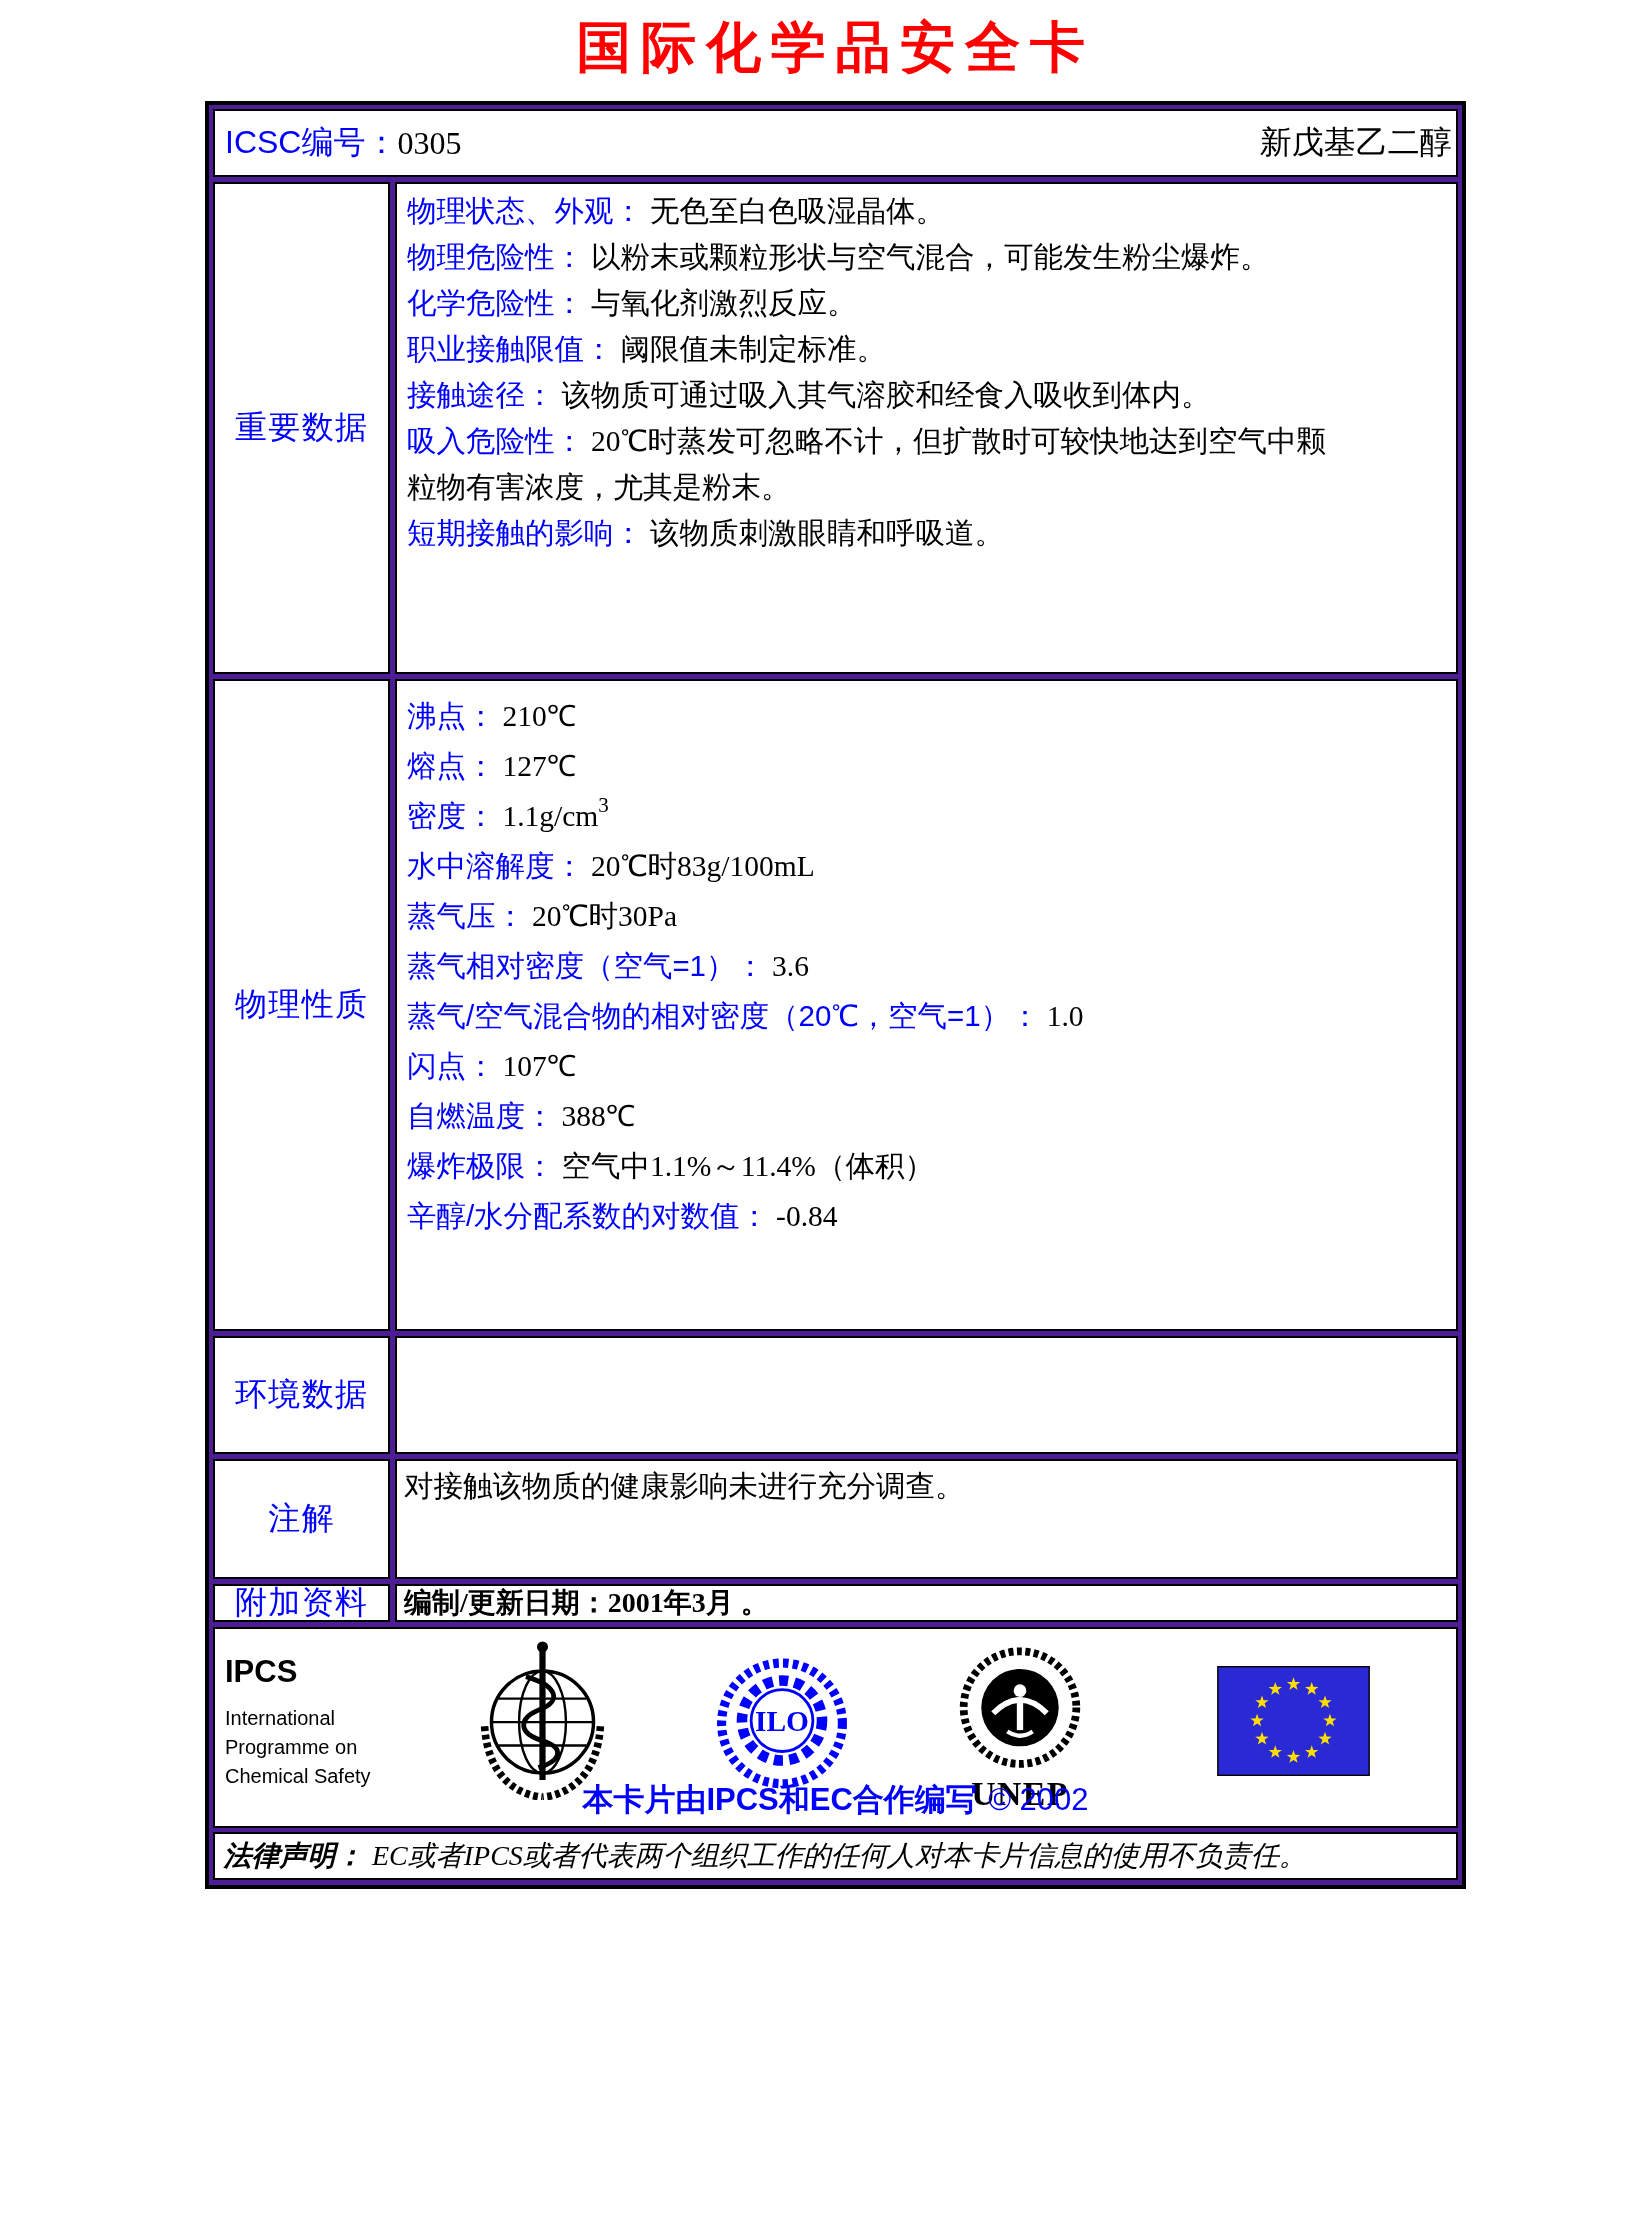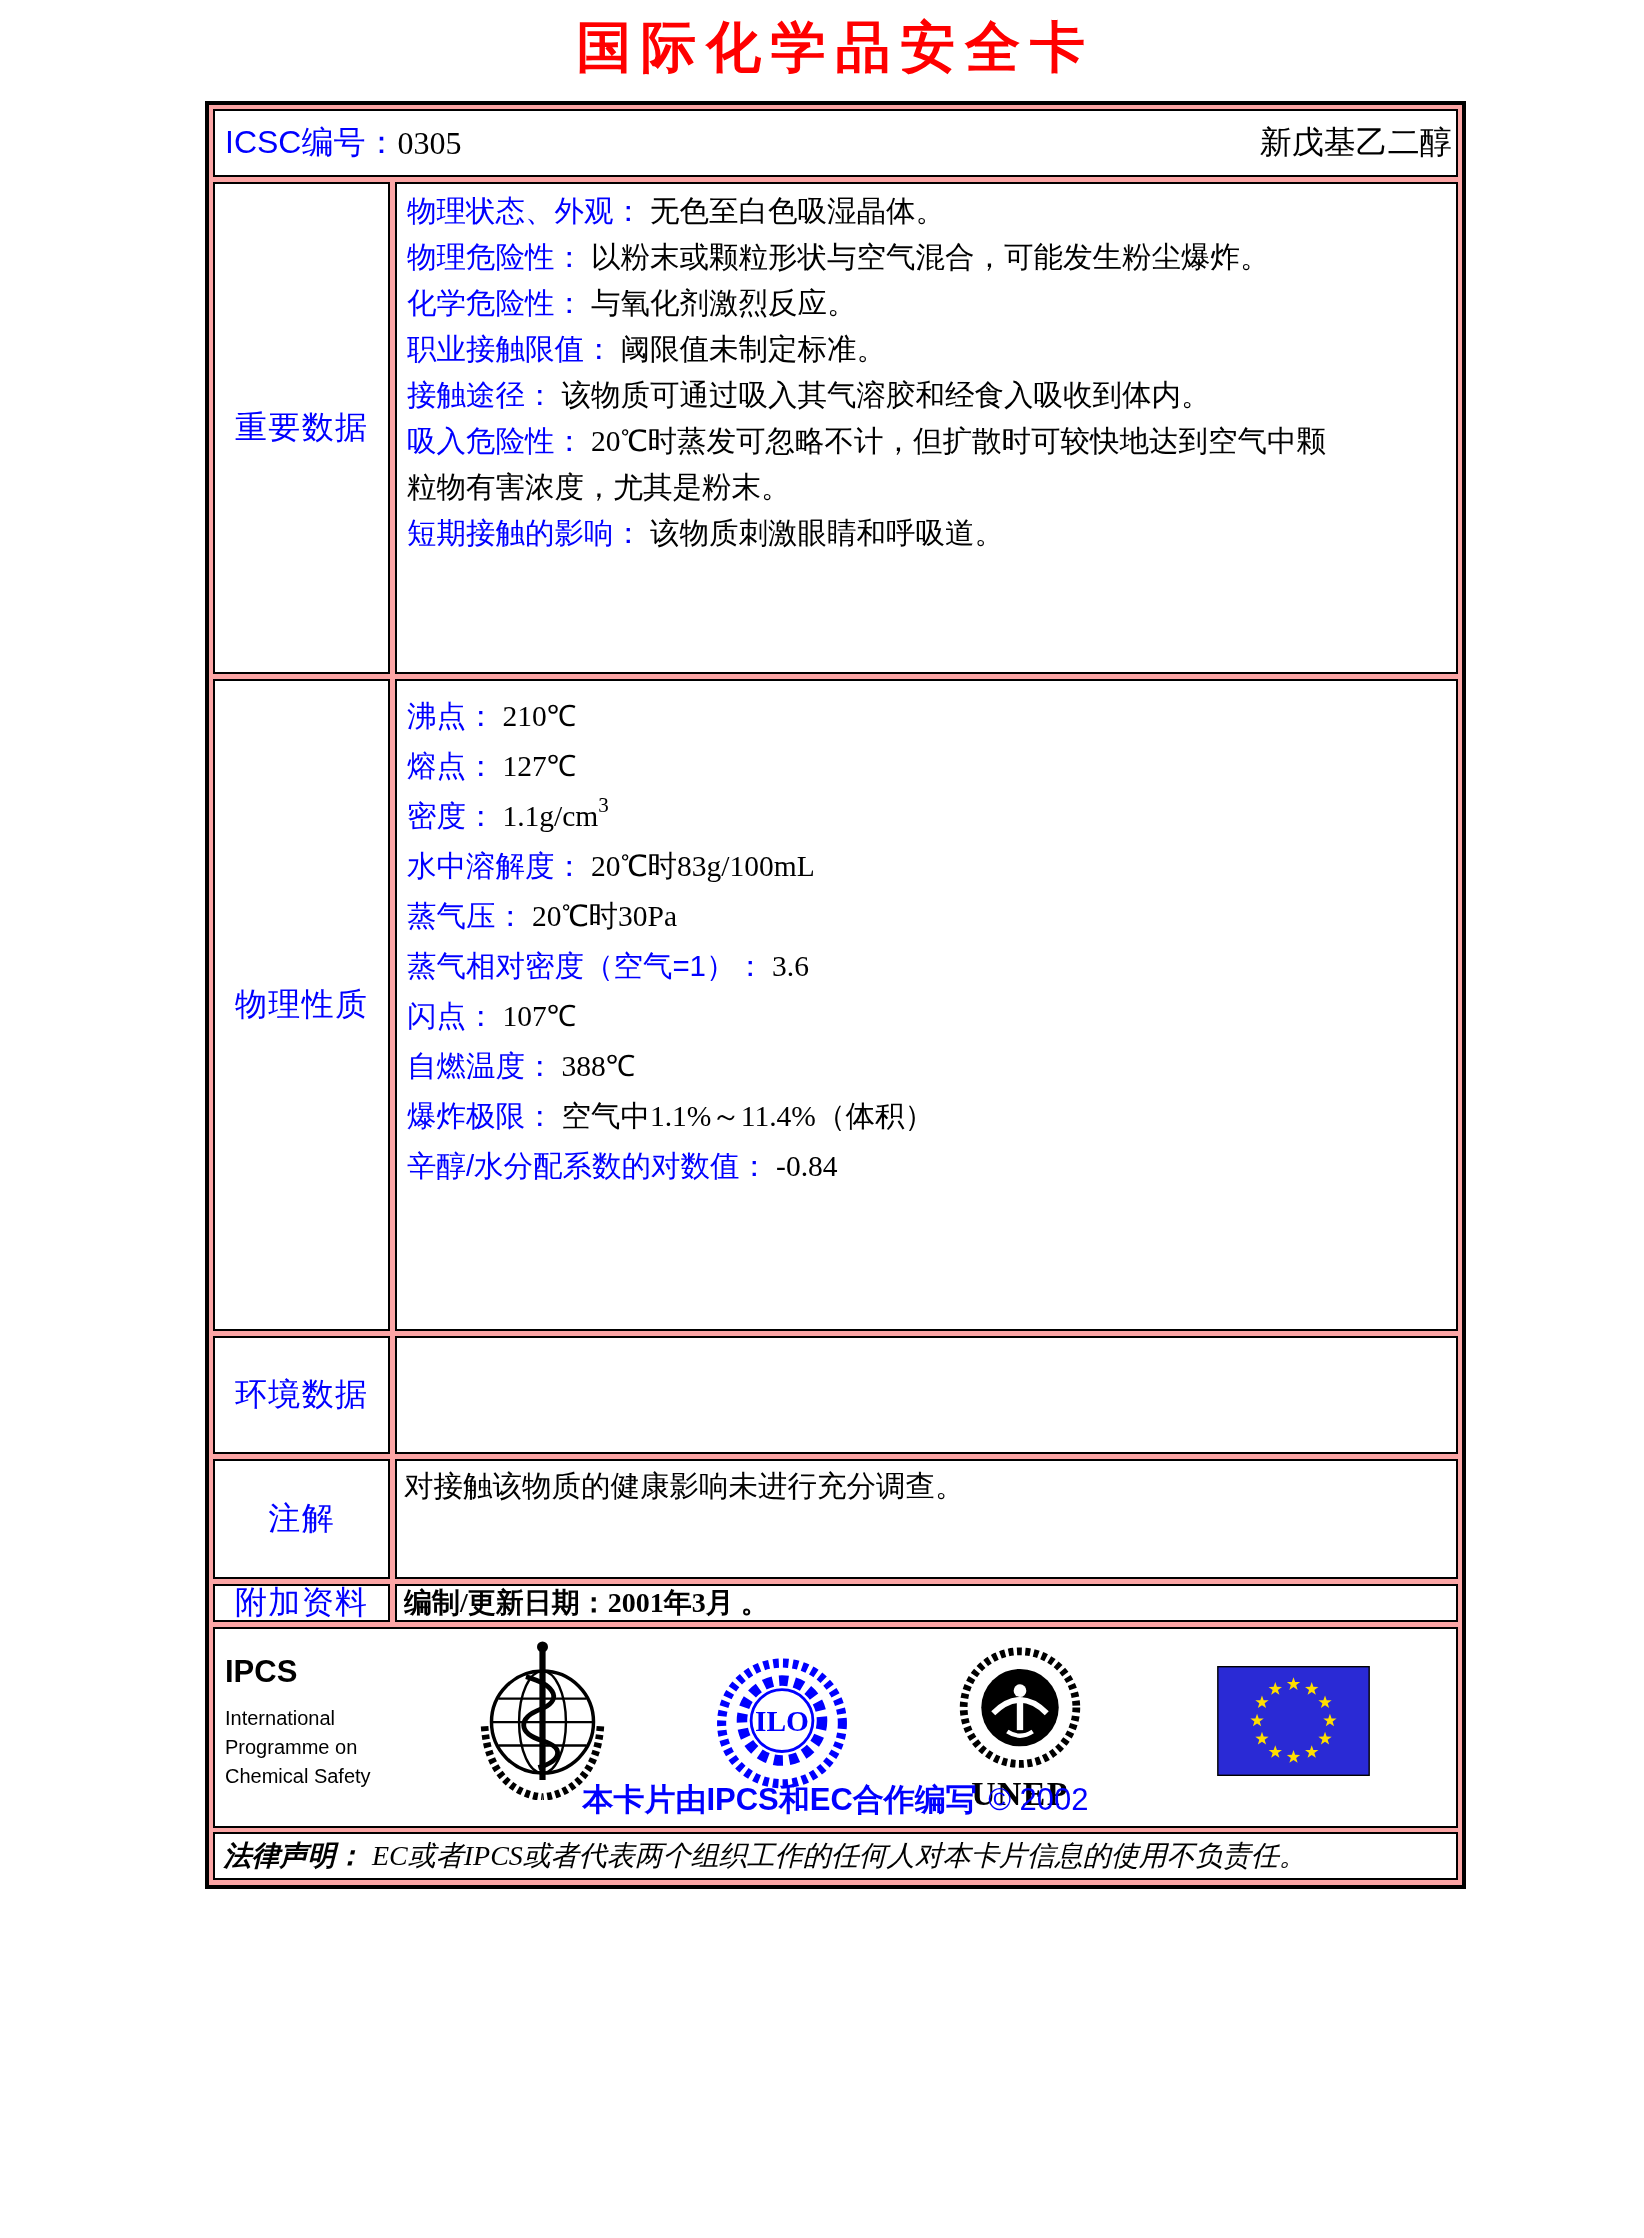--- a/index.html
+++ b/index.html
@@ -20,21 +20,21 @@
     position:absolute;left:205px;top:11.3px;width:1261px;
     margin:0;text-align:center;
     font-family:"Liberation Sans",sans-serif;
     font-weight:bold;font-size:55px;letter-spacing:9.8px;
     color:var(--title-red);
   }
   .card{
     position:absolute;left:205px;top:101px;width:1261px;
     box-sizing:border-box;
     border:4.9px solid #000;
-    background:#fca5a5;
+    background:#4c1d95;
     padding:4.2px;
     display:flex;flex-direction:column;gap:4.9px;
   }
   .row{display:flex;gap:4.9px;}
   .cell{
     box-sizing:border-box;border:2.8px solid #000;background:#fff;
     overflow:hidden;
   }
   .full{flex:1;}
   .row-header{height:68px;}
@@ -160,20 +160,21 @@
     <div class="cell label-cell">
       <span>物理性质</span>
     </div>
     <div class="cell content-cell phys-content">
       <div class="line"><span class="lbl">沸点：</span><span class="val">210℃</span></div>
       <div class="line"><span class="lbl">熔点：</span><span class="val">127℃</span></div>
       <div class="line"><span class="lbl">密度：</span><span class="val">1.1g/cm</span><span class="val val-sup">3</span></div>
       <div class="line"><span class="lbl">水中溶解度：</span><span class="val">20℃时83g/100mL</span></div>
       <div class="line"><span class="lbl">蒸气压：</span><span class="val">20℃时30Pa</span></div>
       <div class="line"><span class="lbl">蒸气相对密度（空气=1）：</span><span class="val">3.6</span></div>
+      <div class="line"><span class="lbl">蒸气/空气混合物的相对密度（20℃，空气=1）：</span><span class="val">1.0</span></div>
       <div class="line"><span class="lbl">闪点：</span><span class="val">107℃</span></div>
       <div class="line"><span class="lbl">自燃温度：</span><span class="val">388℃</span></div>
       <div class="line"><span class="lbl">爆炸极限：</span><span class="val">空气中1.1%～11.4%（体积）</span></div>
       <div class="line"><span class="lbl">辛醇/水分配系数的对数值：</span><span class="val">-0.84</span></div>
     </div>
   </div>
 
   <div class="row row-env">
     <div class="cell label-cell">
       <span>环境数据</span>

